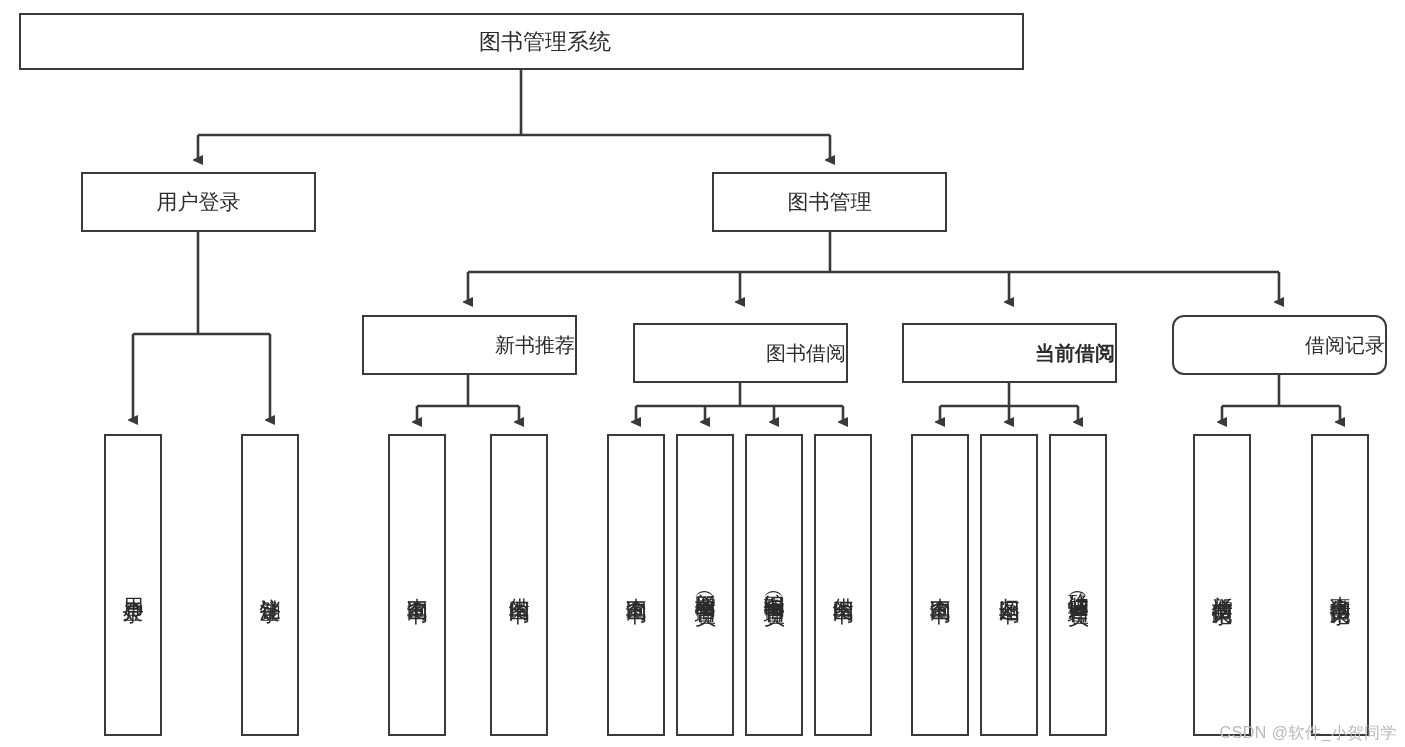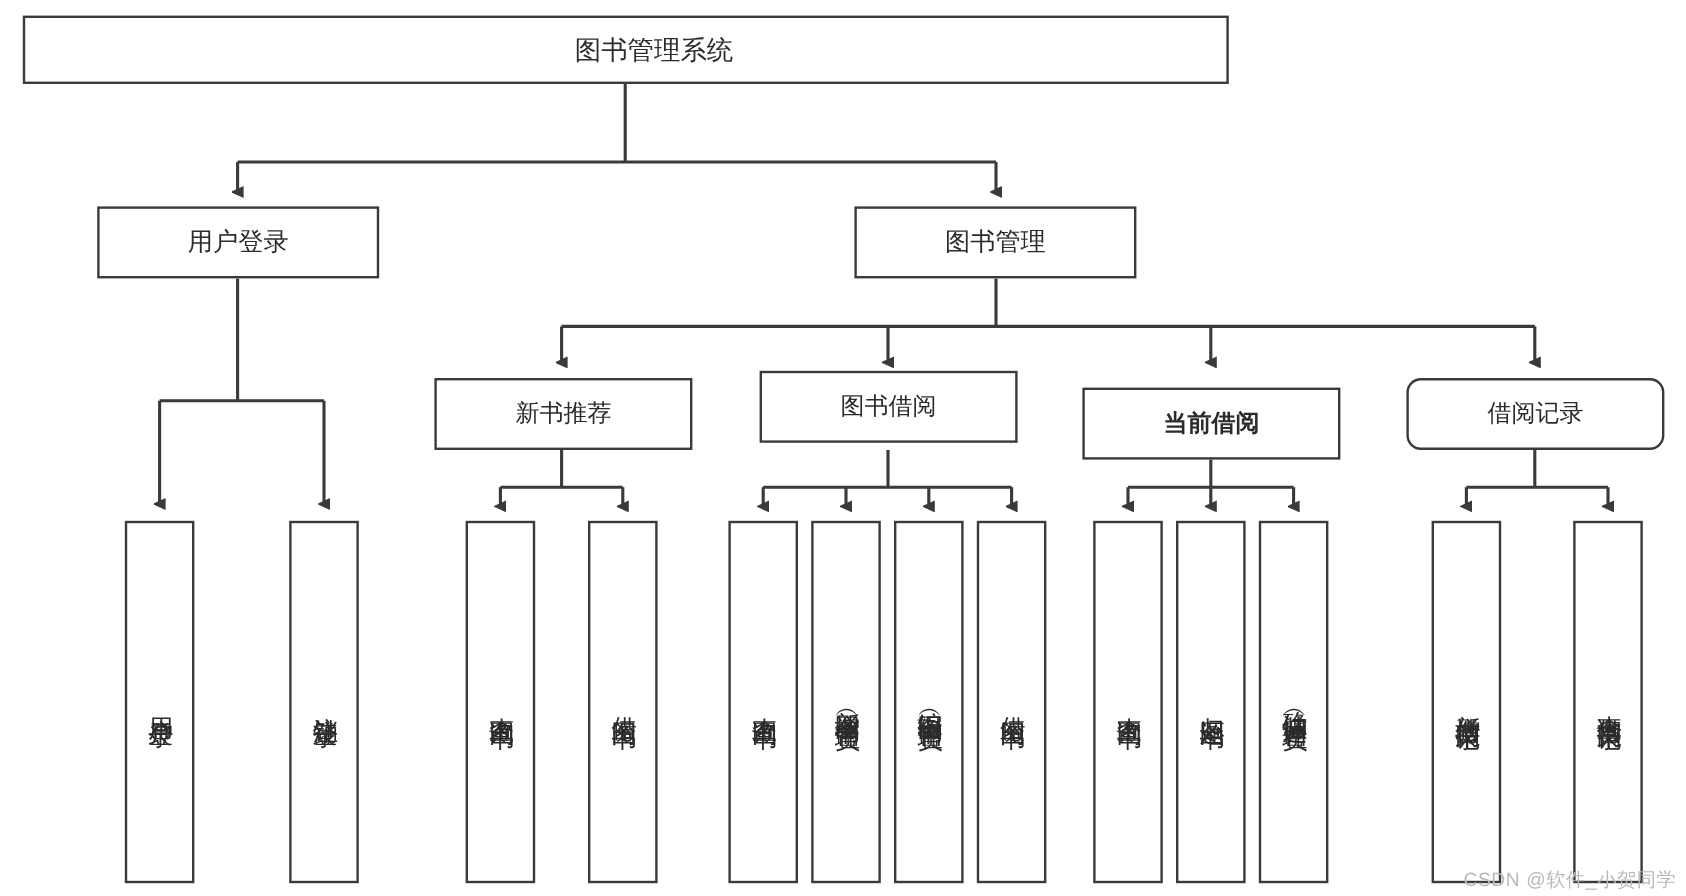--- a/index.html
+++ b/index.html
@@ -24,21 +24,21 @@
     background: #ffffff;
     color: #2b2b2b;
     display: flex;
     align-items: center;
     justify-content: center;
     text-align: center;
     line-height: 1.25;
   }
   .node.level0 { font-size: 22px; }
   .node.level1 { font-size: 21px; }
-  .node.level2 { font-size: 20px; }
+  .node.level2 { font-size: 20px; justify-content: flex-end; }
   .node.leaf {
     font-size: 21px;
     writing-mode: vertical-rl;
     text-orientation: upright;
     letter-spacing: 2px;
     padding: 4px 0;
   }
   .node.leaf .vtext {
     writing-mode: vertical-rl;
     text-orientation: upright;
@@ -125,21 +125,21 @@
   <div class="node level1" style="left:81px; top:172px; width:235px; height:60px;">
     <span>用户登录</span>
   </div>
   <div class="node level1" style="left:712px; top:172px; width:235px; height:60px;">
     <span>图书管理</span>
   </div>
 
   <div class="node level2" style="left:362px; top:315px; width:215px; height:60px;">
     <span>新书推荐</span>
   </div>
-  <div class="node level2" style="left:633px; top:309px; width:215px; height:60px;">
+  <div class="node level2" style="left:633px; top:323px; width:215px; height:60px;">
     <span>图书借阅</span>
   </div>
   <div class="node level2" style="left:902px; top:323px; width:215px; height:60px;font-weight:bold;">
     <span>当前借阅</span>
   </div>
   <div class="node level2" style="left:1172px; top:315px; width:215px; height:60px;border-radius:12px;">
     <span>借阅记录</span>
   </div>
 
   <div class="node leaf" style="left:104px; top:434px; width:58px; height:302px;">

